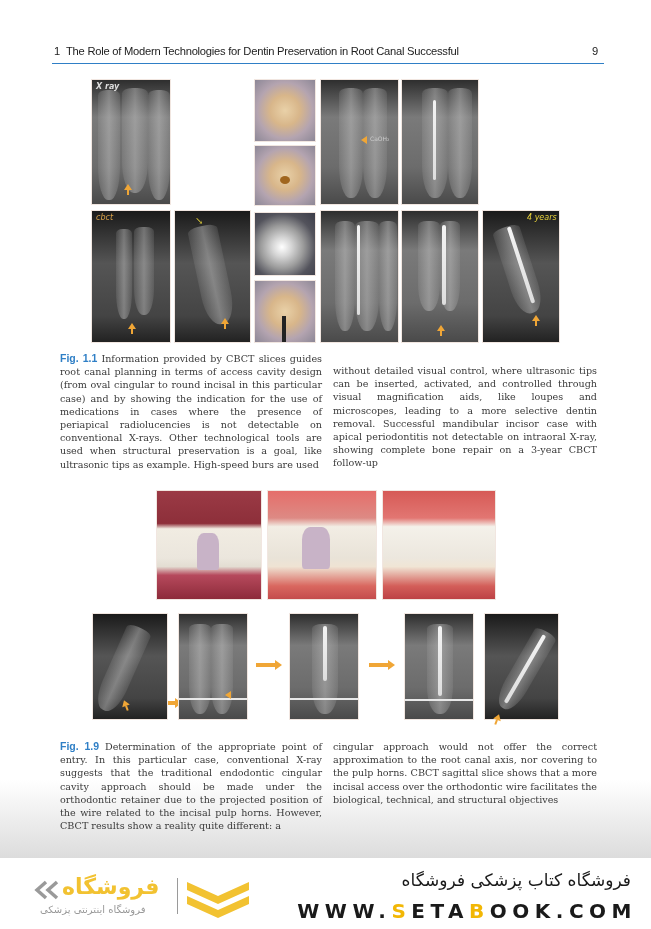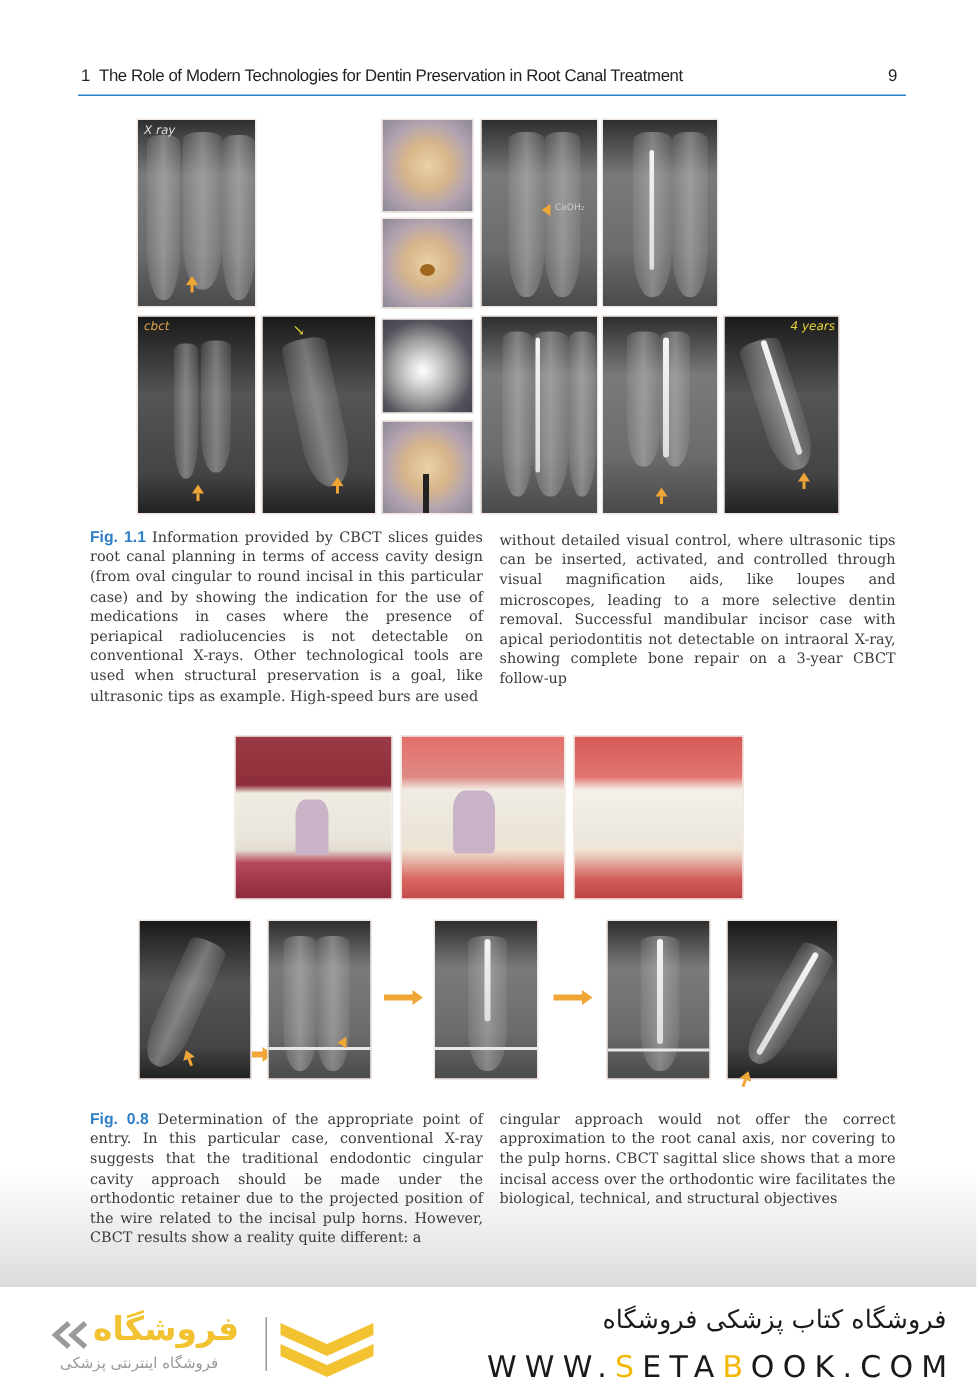--- a/index.html
+++ b/index.html
@@ -36,42 +36,42 @@
   .arrow-left-small { position: absolute; width: 0; height: 0; border-top: 4px solid transparent; border-bottom: 4px solid transparent; border-right: 6px solid #f0a636; }
   .wire { position: absolute; height: 1.5px; background: #e8e8e8; }
 
   .caption { position: absolute; font-size: 9.6px; line-height: 13.2px; color: #3a3a3a; text-align: justify; }
   .caption .figlabel { font-family: "Liberation Sans", sans-serif; font-weight: bold; color: #2f7fc6; font-size: 10.5px; }
 
   .footer { position: absolute; left: 0; top: 858px; width: 651px; height: 71px; background: #fff; }
   .logo-chev { position: absolute; }
   .logo-text-fa { position: absolute; font-family: "DejaVu Sans", sans-serif; }
   .divider { position: absolute; left: 177px; top: 878px; width: 1px; height: 36px; background: #9a9a9a; }
-  .url { position: absolute; right: 14px; top: 899px; font-family: "DejaVu Sans", sans-serif; font-size: 20px; letter-spacing: 5.5px; color: #1a1a1a; }
+  .url { position: absolute; right: 14px; top: 899px; font-family: "DejaVu Sans", sans-serif; font-size: 20px; letter-spacing: 5.5px; color: #1a1a1a; font-weight: bold; }
   .url .accent { color: #f2b705; }
   .shop-fa { position: absolute; right: 20px; top: 870px; font-family: "DejaVu Sans", sans-serif; font-size: 17px; color: #1a1a1a; direction: rtl; }
 </style>
 </head>
 <body>
 
 <div class="page-bg"></div>
 
 <div class="header">
   <span class="chap">1</span>
-  <span class="title">The Role of Modern Technologies for Dentin Preservation in Root Canal Treatment</span>
+  <span class="title">The Role of Modern Technologies for Dentin Preservation in Root Canal Successful</span>
   <span class="pnum">9</span>
 </div>
 
 <div>
 
   <div class="panel xray" style="left:91px;top:79px;width:80px;height:126px;">
     <div class="root" style="left:6px;top:10px;width:22px;height:110px;"></div>
     <div class="root" style="left:30px;top:8px;width:26px;height:105px;"></div>
     <div class="root" style="left:56px;top:10px;width:22px;height:110px;"></div>
-    <span class="xtxt" style="left:4px;top:2px;color:#ddd;">X ray</span>
+    <span class="xtxt" style="left:4px;top:2px;color:#ddd;font-weight:bold;">X ray</span>
     <div class="arrow-up" style="left:32px;top:104px;"></div>
   </div>
 
   <div class="panel photo-tooth" style="left:254px;top:79px;width:62px;height:63px;"></div>
   <div class="panel photo-tooth" style="left:254px;top:145px;width:62px;height:61px;">
     <div style="position:absolute;left:25px;top:30px;width:10px;height:8px;border-radius:50%;background:#a0661f;"></div>
   </div>
 
   <div class="panel xray" style="left:320px;top:79px;width:79px;height:126px;">
     <div class="root" style="left:18px;top:8px;width:24px;height:110px;"></div>
@@ -122,21 +122,21 @@
     <div class="root" style="left:22px;top:14px;width:28px;height:90px;transform:rotate(-18deg);"></div>
     <div class="canal" style="left:36px;top:14px;width:4px;height:80px;transform:rotate(-18deg);"></div>
     <span class="xtxt" style="left:44px;top:2px;color:#e6d03a;">4 years</span>
     <div class="arrow-up" style="left:49px;top:104px;"></div>
   </div>
 
   <div class="caption" style="left:60px;top:352px;width:262px;">
     <span class="figlabel">Fig. 1.1 </span>
     <span>Information provided by CBCT slices guides root canal planning in terms of access cavity design (from oval cingular to round incisal in this particular case) and by showing the indication for the use of medications in cases where the presence of periapical radiolucencies is not detectable on conventional X-rays. Other technological tools are used when structural preservation is a goal, like ultrasonic tips as example. High-speed burs are used</span>
   </div>
-  <div class="caption" style="left:333px;top:354px;width:264px;">
+  <div class="caption" style="left:333px;top:364px;width:264px;">
     <span>without detailed visual control, where ultrasonic tips can be inserted, activated, and controlled through visual magnification aids, like loupes and microscopes, leading to a more selective dentin removal. Successful mandibular incisor case with apical periodontitis not detectable on intraoral X-ray, showing complete bone repair on a 3-year CBCT follow-up</span>
   </div>
 </div>
 
 <div>
   <div class="panel photo-smile1" style="left:156px;top:490px;width:106px;height:110px;">
     <div class="discolored" style="left:40px;top:42px;width:22px;height:37px;"></div>
   </div>
   <div class="panel photo-smile2" style="left:267px;top:490px;width:110px;height:110px;">
     <div class="discolored" style="left:34px;top:36px;width:28px;height:42px;"></div>
@@ -173,21 +173,21 @@
     <div class="wire" style="left:0;top:85px;width:70px;"></div>
   </div>
 
   <div class="panel xray dark" style="left:484px;top:613px;width:75px;height:107px;">
     <div class="root" style="left:28px;top:12px;width:24px;height:88px;transform:rotate(30deg);"></div>
     <div class="canal" style="left:38px;top:16px;width:4px;height:78px;transform:rotate(30deg);"></div>
   </div>
   <div class="arrow-up" style="left:494px;top:714px;transform:rotate(20deg);"></div>
 
   <div class="caption" style="left:60px;top:740px;width:262px;">
-    <span class="figlabel">Fig. 0.8 </span>
+    <span class="figlabel">Fig. 1.9 </span>
     <span>Determination of the appropriate point of entry. In this particular case, conventional X-ray suggests that the traditional endodontic cingular cavity approach should be made under the orthodontic retainer due to the projected position of the wire related to the incisal pulp horns. However, CBCT results show a reality quite different: a</span>
   </div>
   <div class="caption" style="left:333px;top:740px;width:264px;">
     <span>cingular approach would not offer the correct approximation to the root canal axis, nor covering to the pulp horns. CBCT sagittal slice shows that a more incisal access over the orthodontic wire facilitates the biological, technical, and structural objectives</span>
   </div>
 </div>
 
 <div class="footer"></div>
 
 <svg class="logo-chev" style="left:185px;top:878px;" width="66" height="40" viewBox="0 0 66 40">

